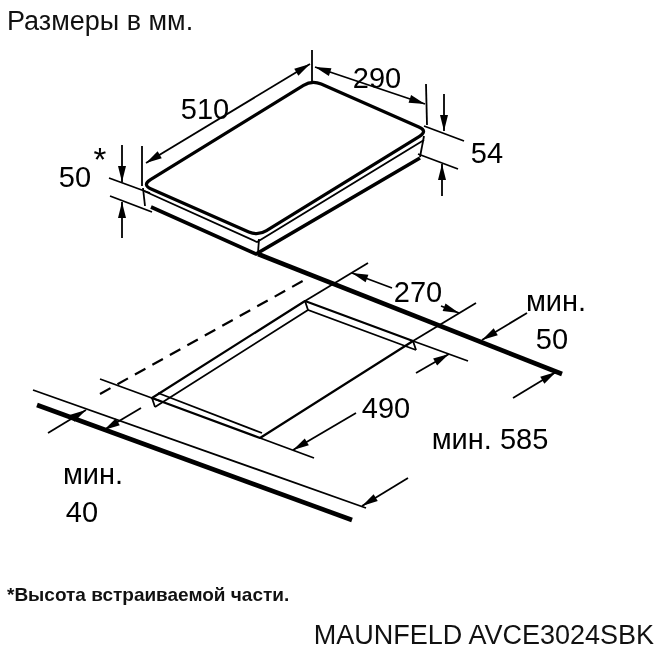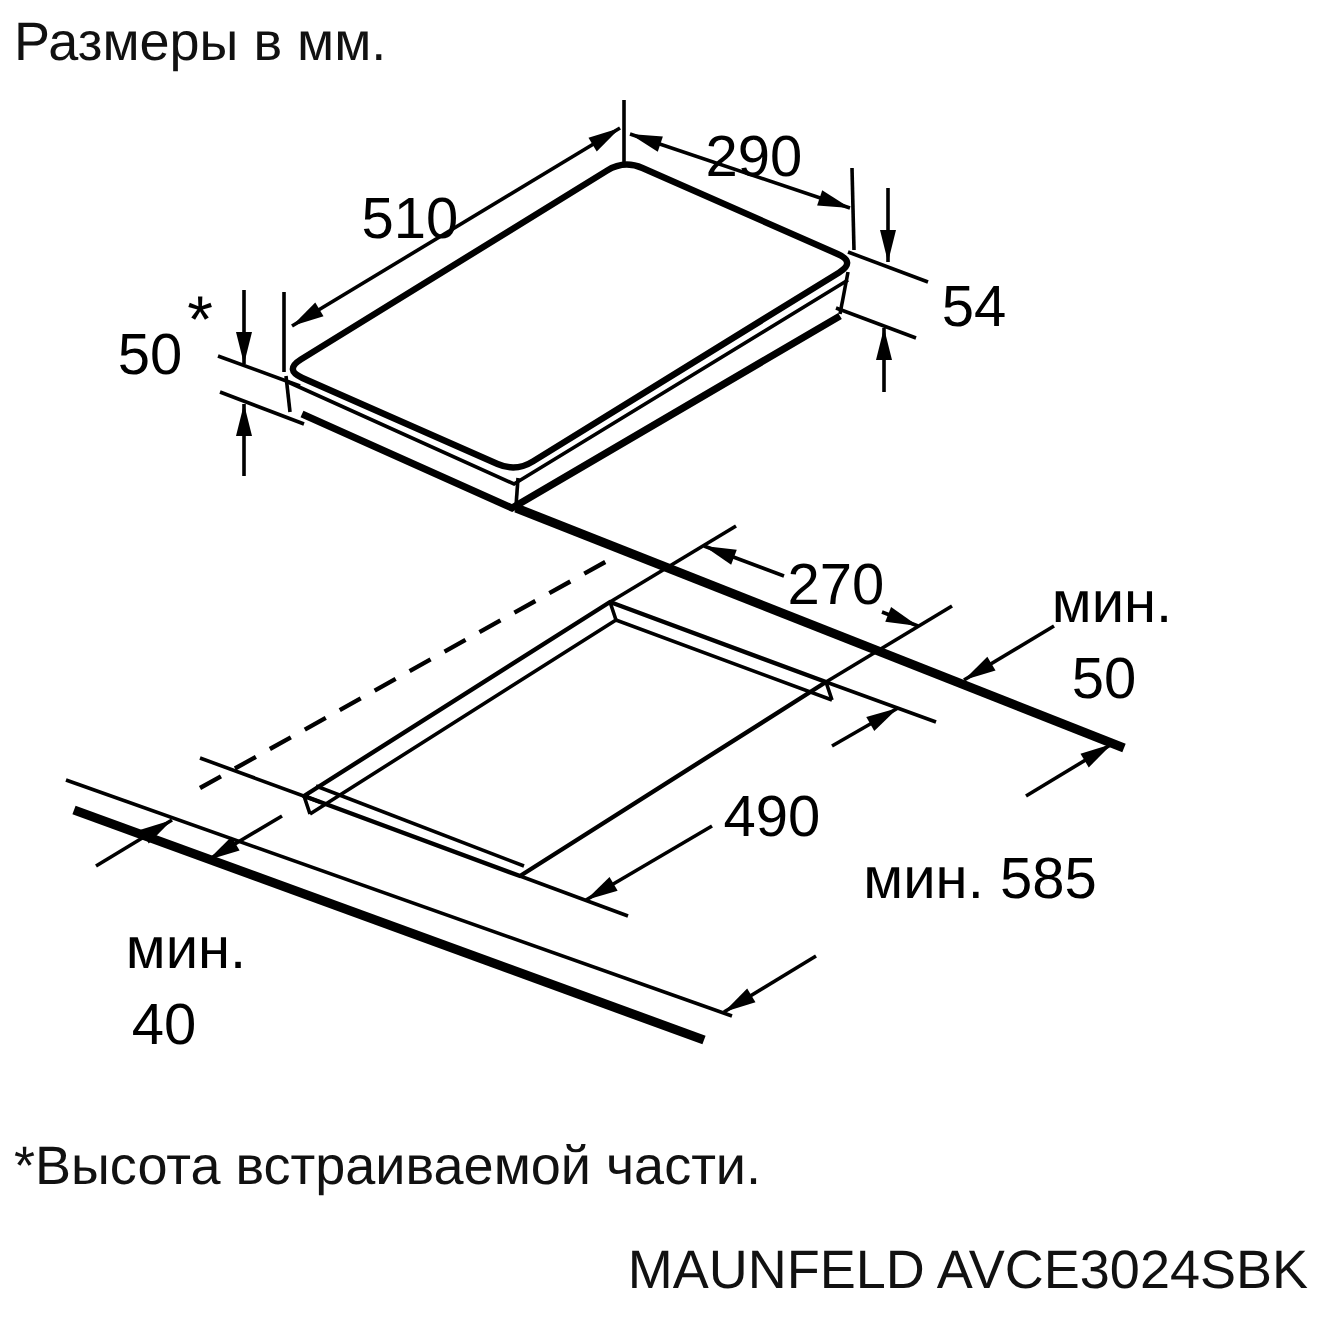--- a/index.html
+++ b/index.html
@@ -1,19 +1,19 @@
 <!DOCTYPE html>
 <html><head>
 <meta charset="utf-8">
 <style>
   html,body{margin:0;padding:0;background:#ffffff;width:659px;height:660px;overflow:hidden;}
   .canvas{position:relative;width:659px;height:596px;background:#fff;
           font-family:"Liberation Sans","DejaVu Sans",sans-serif;color:#000;}
   .title{position:absolute;left:7px;top:6px;font-size:27px;color:#111;}
-  .footnote{position:absolute;left:7px;top:568px;font-size:27px;color:#111;}
+  .footnote{position:absolute;left:7px;top:584px;font-size:19px;color:#111;font-weight:bold;}
   .model{position:absolute;right:5px;top:620px;font-size:27px;color:#111;text-align:left;}
   svg{position:absolute;left:0;top:0;}
   .ln{stroke:#000;fill:none;}
   .w1{stroke-width:1.8;}
   .w2{stroke-width:2.2;}
   .w3{stroke-width:3.2;}
   .wb{stroke-width:3.6;}
   .w5{stroke-width:4.6;}
   .dim{stroke:#000;stroke-width:1.8;fill:none;}
   text{fill:#000;font-family:"Liberation Sans","DejaVu Sans",sans-serif;font-size:29px;text-anchor:middle;}

